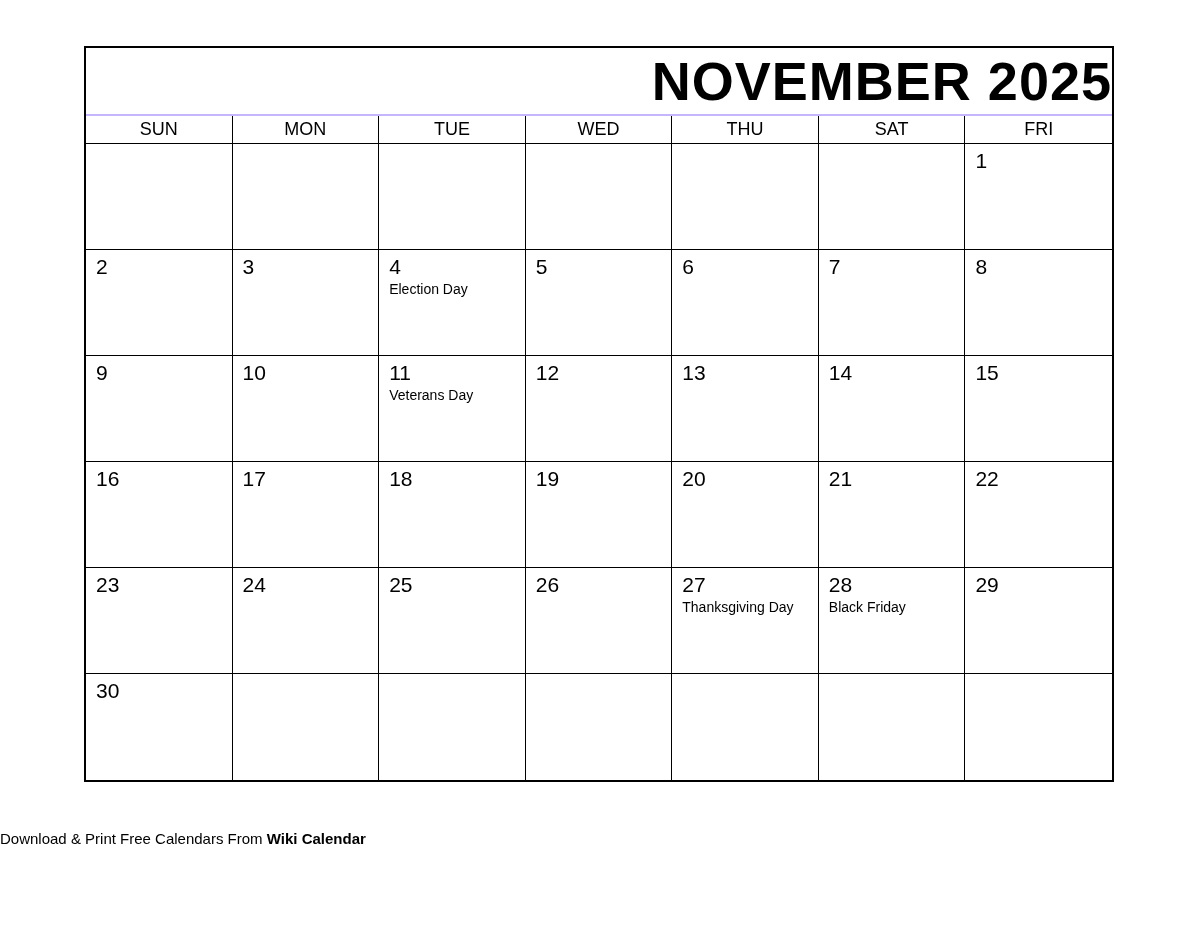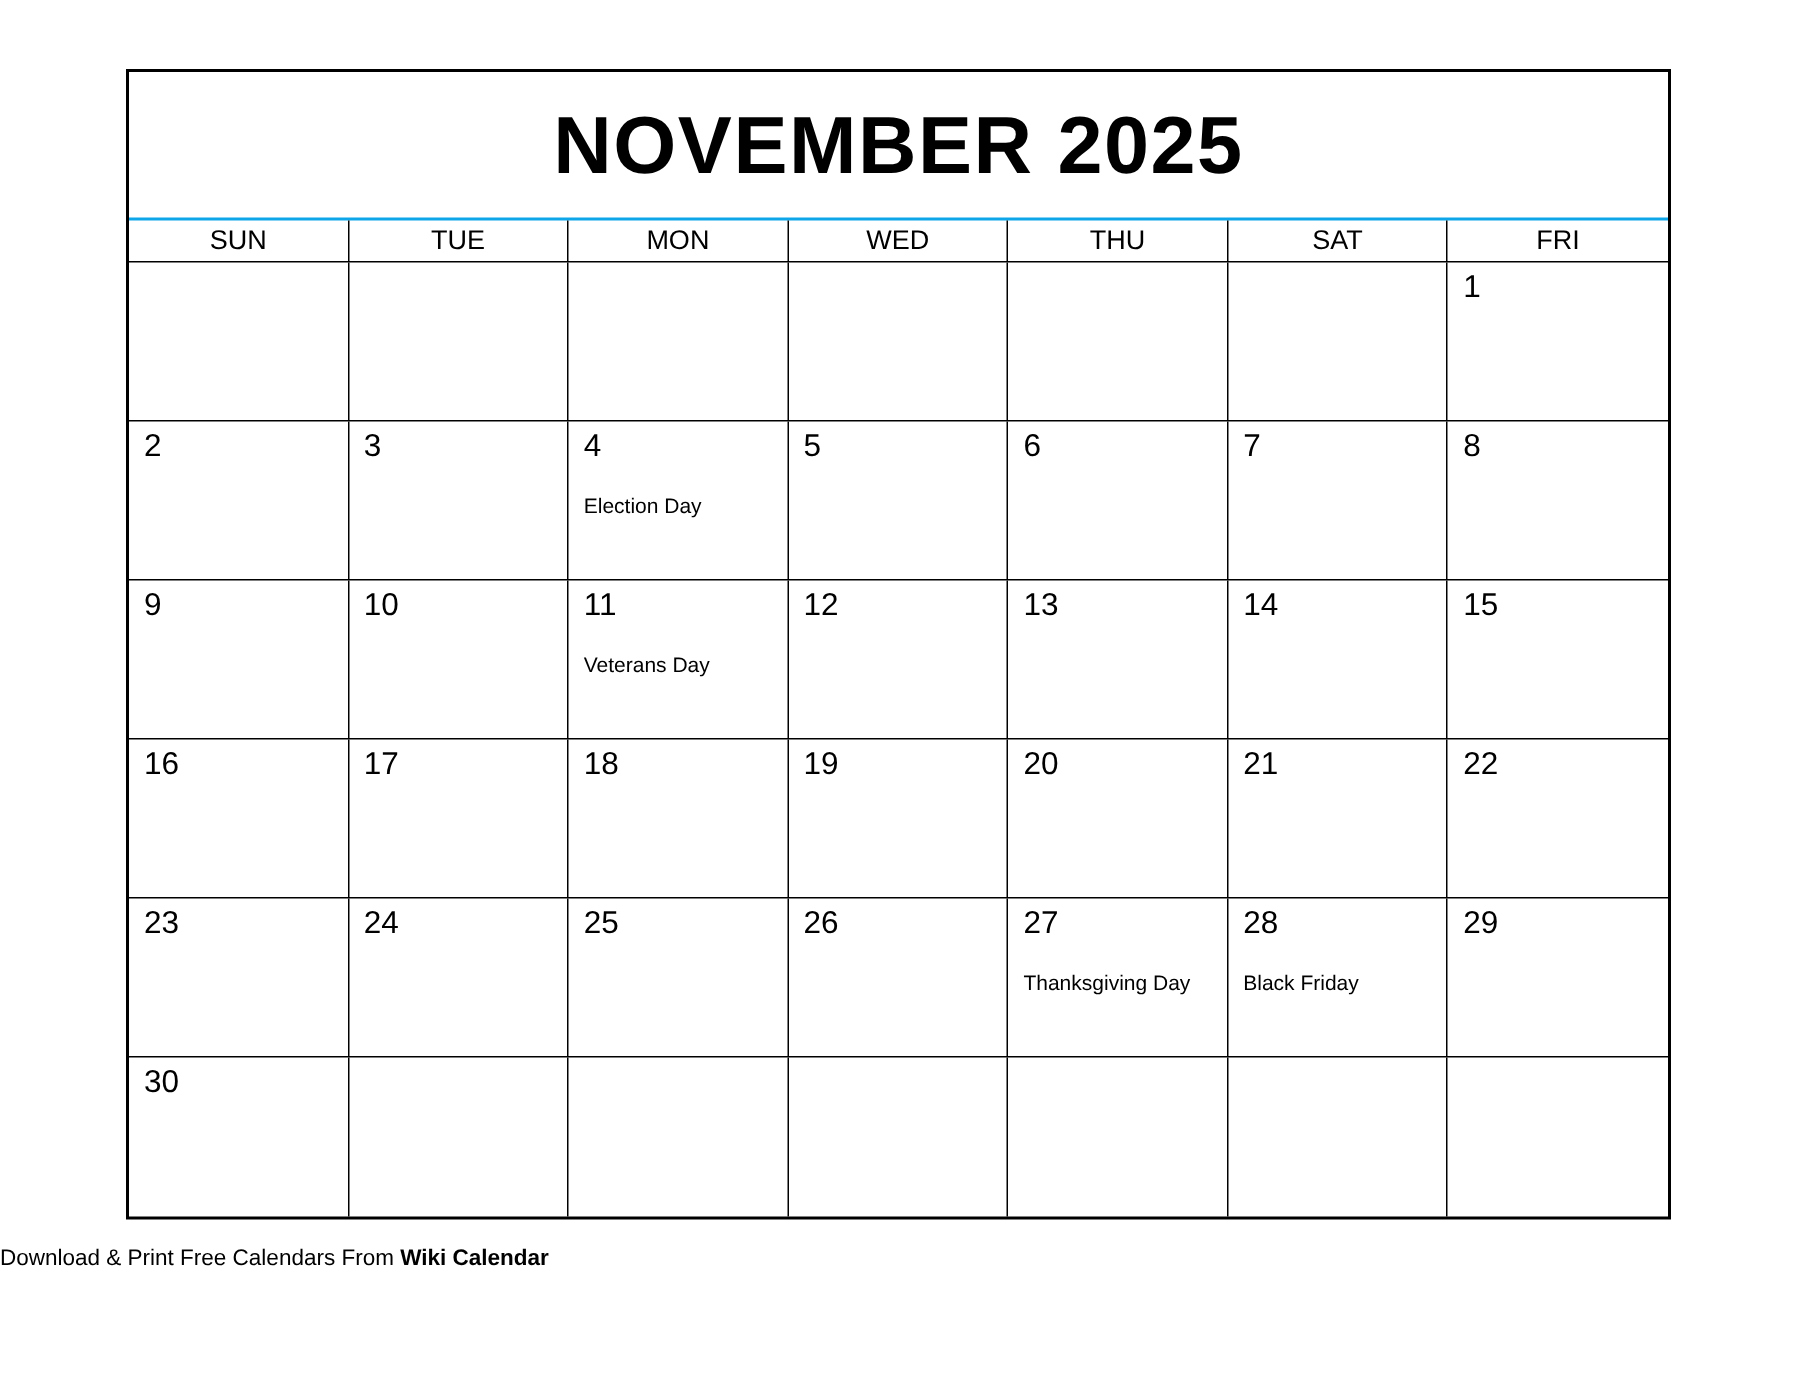--- a/index.html
+++ b/index.html
@@ -26,25 +26,25 @@
     position: absolute;
     left: 84px;
     top: 46px;
     width: 1030px;
     border: 2px solid #000000;
     box-sizing: border-box;
     background: #ffffff;
   }
 
   .title-bar {
-    height: 99px;
-    border-bottom: 2px solid #0ea5e9;
+    height: 68px;
+    border-bottom: 2px solid #c4b5fd;
     display: flex;
     align-items: center;
-    justify-content: center;
+    justify-content: flex-end;
     box-sizing: border-box;
   }
   .title-bar .title {
     font-size: 54px;
     font-weight: bold;
     letter-spacing: 1px;
     line-height: 1;
     white-space: nowrap;
   }
 
@@ -85,21 +85,21 @@
     padding: 6px 8px 0 10px;
     overflow: hidden;
   }
   .cell:last-child { border-right: none; }
 
   .daynum {
     font-size: 21px;
     line-height: 1.05;
   }
   .event {
-    margin-top: 20px;
+    margin-top: 3px;
     font-size: 14px;
     line-height: 1.15;
   }
 
   .footer {
     position: absolute;
     left: 0;
     top: 830px;
     width: 972px;
     text-align: left;
@@ -115,22 +115,22 @@
 <div class="page">
 
   <div class="calendar">
 
     <div class="title-bar">
       <div class="title">NOVEMBER 2025</div>
     </div>
 
     <div class="dow-row">
       <div class="dow">SUN</div>
+      <div class="dow">MON</div>
       <div class="dow">TUE</div>
-      <div class="dow">MON</div>
       <div class="dow">WED</div>
       <div class="dow">THU</div>
       <div class="dow">SAT</div>
       <div class="dow">FRI</div>
     </div>
 
     <div class="weeks">
 
       <div class="week">
         <div class="cell">

